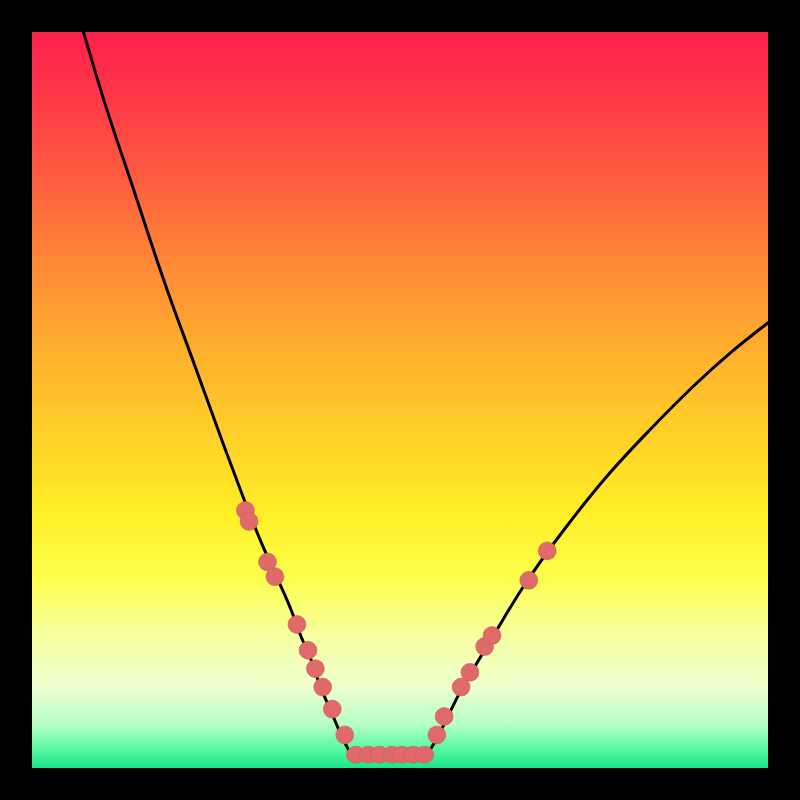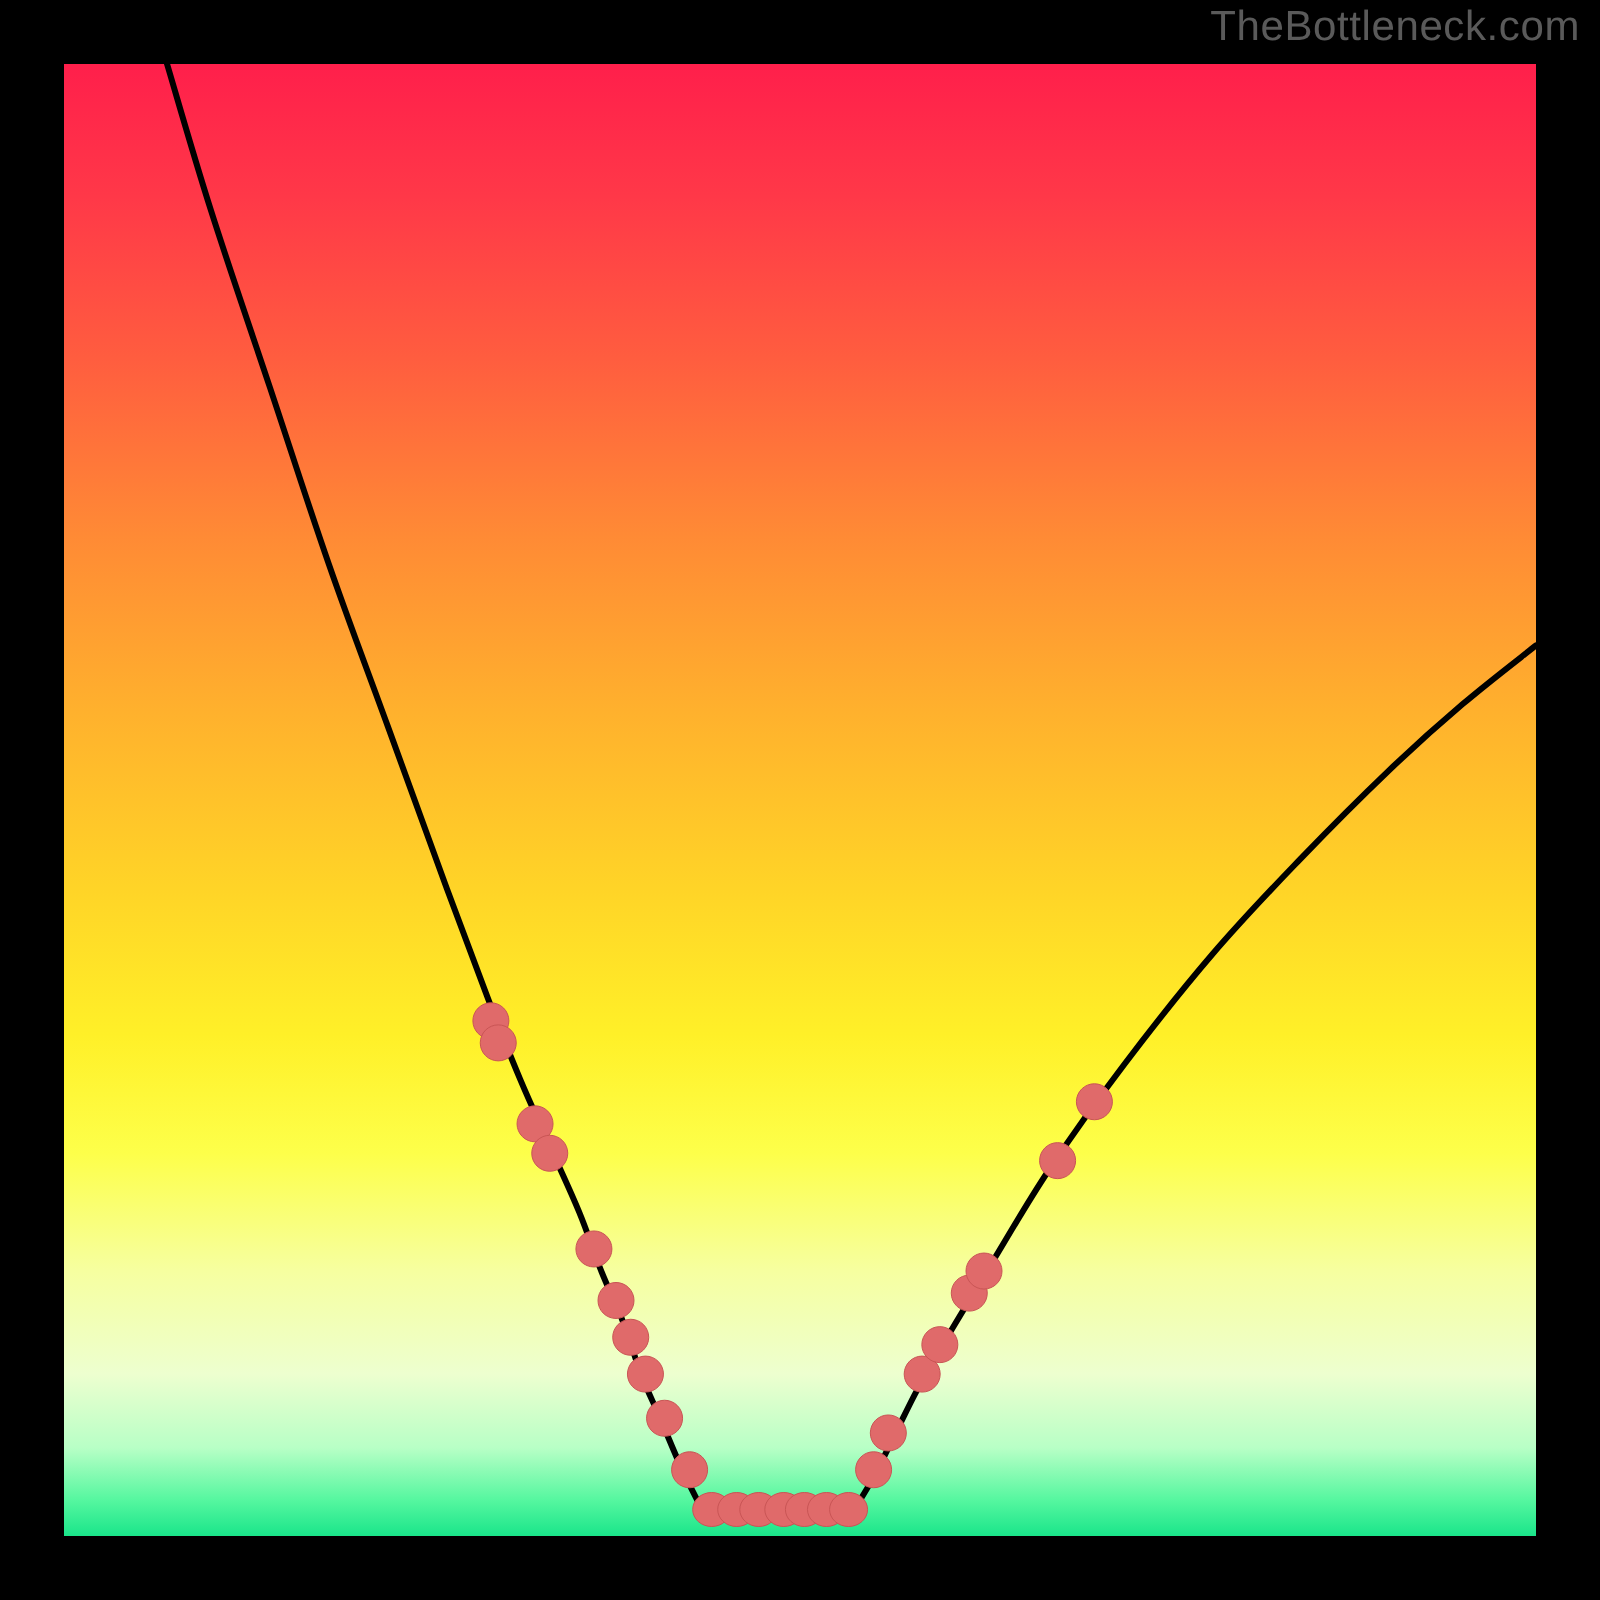--- a/index.html
+++ b/index.html
@@ -62,21 +62,20 @@
     left: 0;
     top: 0;
     width: 736px;
     height: 736px;
   }
 </style>
 </head>
 <body>
 
 <div class="outer">
-  <div class="attribution">TheBottleneck.com</div>
 
   <div class="plot-frame">
     <div class="gradient-bg"></div>
     <svg class="curves" viewBox="0 0 736 736">
       <g id="curve-layer">
           <path d="M 51.52 0 C 55.494400000000006 13.248000000000003 64.3264 44.454400000000035 73.60000000000001 73.60000000000002 C 82.87360000000001 102.74560000000001 92.44160000000001 130.12479999999996 103.04 161.91999999999996 C 113.6384 193.71519999999995 121.88159999999999 219.76959999999994 132.48 250.23999999999995 C 143.0784 280.71039999999994 151.3216 302.0544 161.92 331.2 C 172.51839999999999 360.3456 182.08640000000003 386.9888 191.36 412.16 C 200.6336 437.3312 206.816 453.8176 213.44 471.04 C 220.064 488.2624 222.86079999999998 495.25440000000003 228.16 507.84000000000003 C 233.4592 520.4256 237.58080000000004 529.0368000000001 242.88000000000002 540.96 C 248.1792 552.8832 252.96319999999997 562.8192 257.59999999999997 574.08 C 262.23679999999996 585.3408000000001 264.6656 593.584 268.64 603.52 C 272.6144 613.456 276.10304 620.0064 279.68 629.28 C 283.25696 638.5536 285.2 646.4287999999999 288.512 655.04 C 291.824 663.6512 294.37056000000007 668.5088 298.08000000000004 677.12 C 301.78944 685.7312000000001 305.1456 694.2687999999999 309.12 702.88 C 313.0944 711.4912 318.1728 720.9856 320.16 724.96" fill="none" stroke="#000000" stroke-width="3" stroke-linecap="round"></path>
           <path d="M 393.76000000000005 724.96 C 395.7472 721.648 400.8256 713.8463999999999 404.8 706.56 C 408.7744 699.2736 411.8656 692.4288 415.84 684.48 C 419.8144 676.5312 422.2432 671.0112 426.88 662.4 C 431.5168 653.7887999999999 434.97599999999994 647.9008 441.59999999999997 636.64 C 448.224 625.3792 454.4064 615.0752 463.68 599.84 C 472.9536 584.6048000000001 481.1968 569.8848 493.12 552 C 505.0432 534.1152 515.3471999999999 519.6896 529.92 500.48 C 544.4928 481.2704 558.1824 463.82719999999995 574.08 445.28 C 589.9776 426.7328 602.3424 414 618.24 397.44 C 634.1376 380.88 647.8272 367.19039999999995 662.4 353.28 C 676.9728 339.3696 685.9519999999999 331.4208 699.1999999999999 320.16 C 712.448 308.89920000000006 729.376 296.0192 736 290.72" fill="none" stroke="#000000" stroke-width="3" stroke-linecap="round"></path>
           <path d="M 320.16 724.96 C 333.408 724.96 380.51200000000006 724.96 393.76000000000005 724.96" fill="none" stroke="#000000" stroke-width="0" stroke-linecap="round"></path>
         </g>
       <g id="marker-layer">

